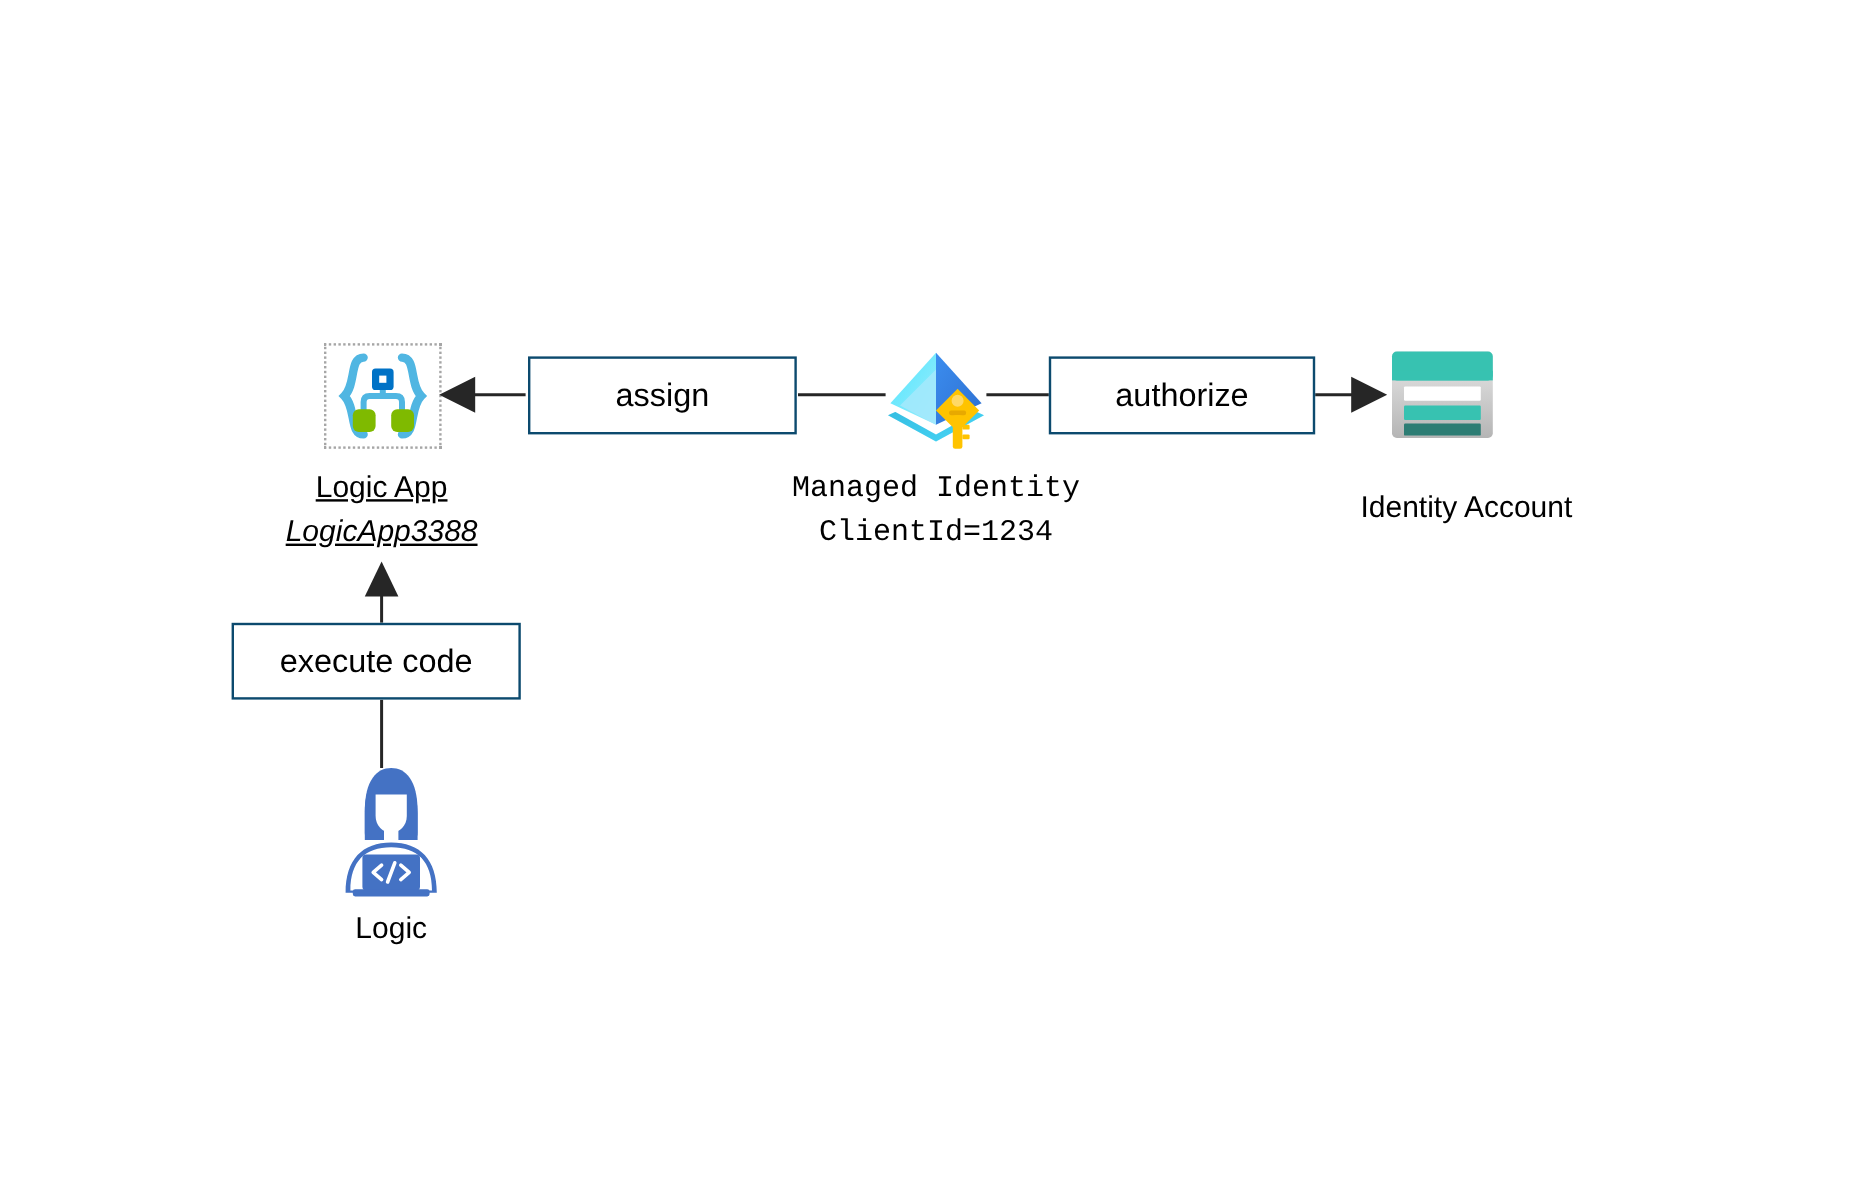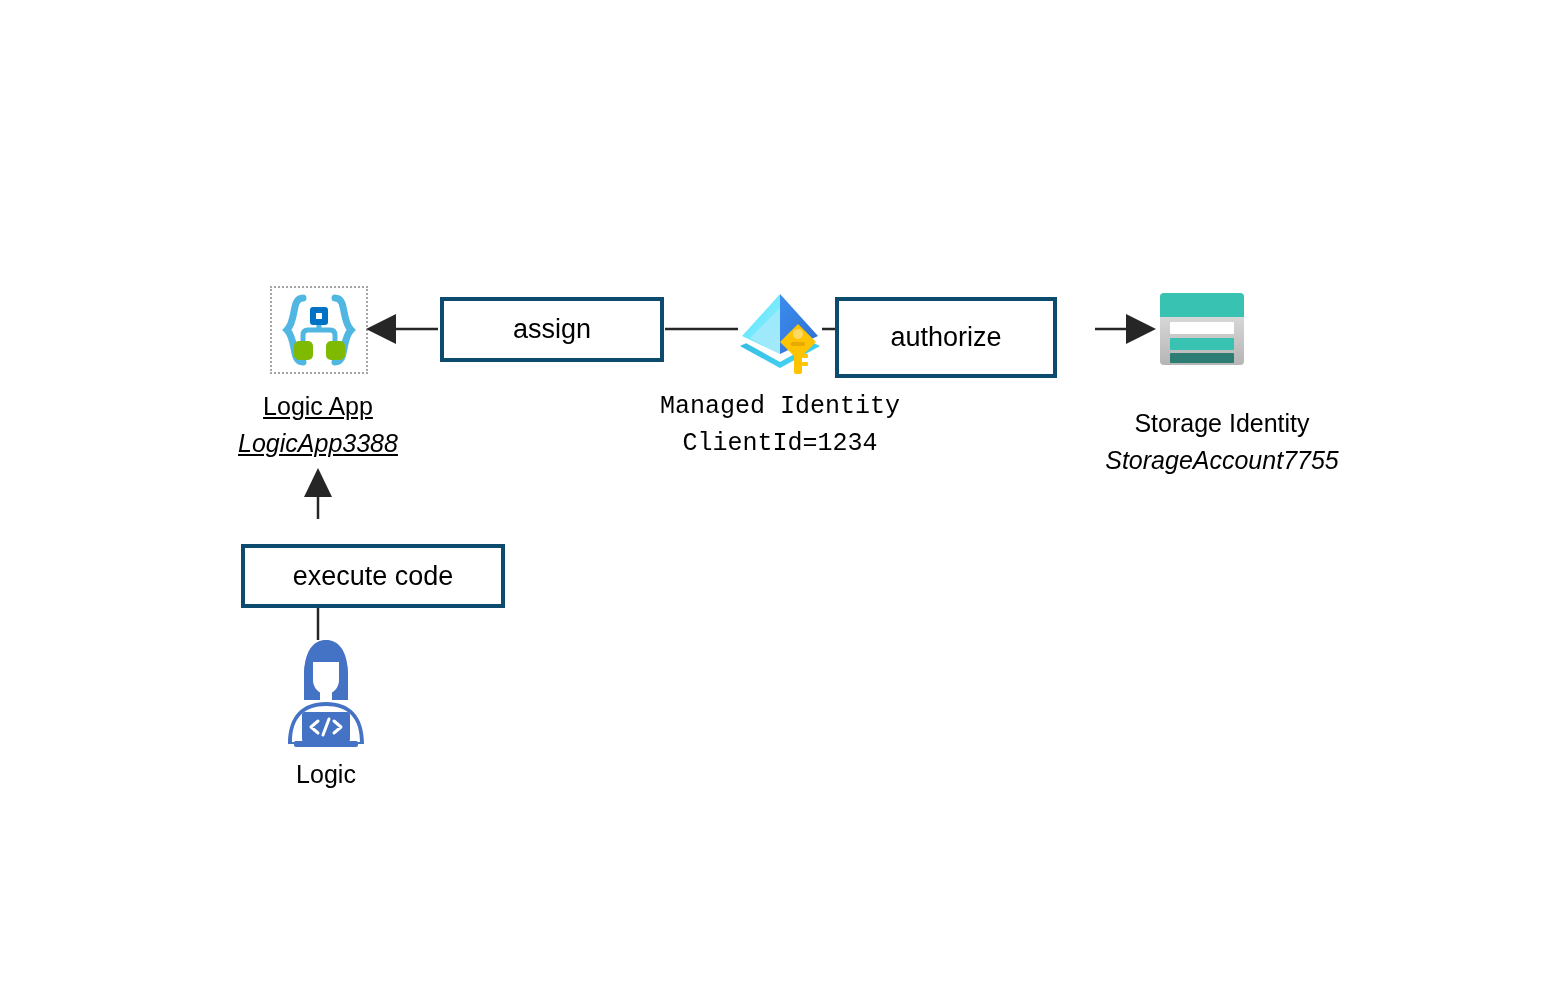--- a/index.html
+++ b/index.html
@@ -37,21 +37,21 @@
   .label .ital {
     font-style: italic;
     display: block;
   }
   .label .reg {
     font-style: normal;
     display: block;
   }
   .edge-box {
     position: absolute;
-    border: 4px solid #0c4a6e;
+    border: 2px solid #0c4a6e;
     background: #ffffff;
     box-sizing: border-box;
     display: flex;
     align-items: center;
     justify-content: center;
     font-size: 27px;
     color: #000000;
     z-index: 3;
   }
   .svg-layer {
@@ -163,22 +163,21 @@
       <rect x="4" y="2" width="84" height="72" rx="4" fill="url(#stBody)"></rect>
       <rect x="4" y="2" width="84" height="24" rx="4" fill="#37c2b1"></rect>
       <rect x="4" y="18" width="84" height="8" fill="#37c2b1"></rect>
       <rect x="14" y="31" width="64" height="12" rx="1" fill="#ffffff"></rect>
       <rect x="14" y="47" width="64" height="12" rx="1" fill="#37c2b1"></rect>
       <rect x="14" y="62" width="64" height="10" rx="1" fill="#2d7d74"></rect>
     </svg>
   </div>
 
   <div class="label" style="left:1042px; top:405px; width:360px;">
-    <span class="reg">Storage Identity</span>
-    <span class="ital">StorageAccount7755</span>
+    <span class="reg">Identity Account</span>
   </div>
 
   <div class="icon-box" style="left:276px; top:636px; width:100px; height:114px;">
     <svg viewBox="0 0 100 114" width="100" height="114">
 
       <path d="M28 42 C28 16 38 6 50 6 C62 6 72 16 72 42 L72 64 L64 64 L64 36 L36 36 L36 64 L28 64 Z" fill="#4472c4"></path>
       <path d="M28 40 C28 14 38 4 50 4 C62 4 72 14 72 40 L72 58 C72 62 70 64 66 64 L34 64 C30 64 28 62 28 58 Z" fill="#4472c4"></path>
 
       <path d="M37 26 L63 26 L63 44 C63 52 57 58 50 58 C43 58 37 52 37 44 Z" fill="#ffffff"></path>
 
@@ -194,17 +193,17 @@
       <path d="M42 85 L35 91 L42 97 M58 85 L65 91 L58 97 M53 83 L47 99" fill="none" stroke="#ffffff" stroke-width="3" stroke-linecap="round" stroke-linejoin="round"></path>
     </svg>
   </div>
 
   <div class="label" style="left:206px; top:756px; width:240px;">
     <span class="reg">Logic</span>
   </div>
 
   <div class="edge-box" style="left:440px; top:297px; width:224px; height:65px;">assign</div>
 
-  <div class="edge-box" style="left:835px; top:297px; width:222px; height:81px;">authorize</div>
-
-  <div class="edge-box" style="left:193px; top:544px; width:264px; height:64px;margin-left:48px;">execute code</div>
+  <div class="edge-box" style="left:874px; top:297px; width:222px; height:65px;">authorize</div>
+
+  <div class="edge-box" style="left:193px; top:519px; width:241px; height:64px;">execute code</div>
 
 </div>
 
 </body></html>

